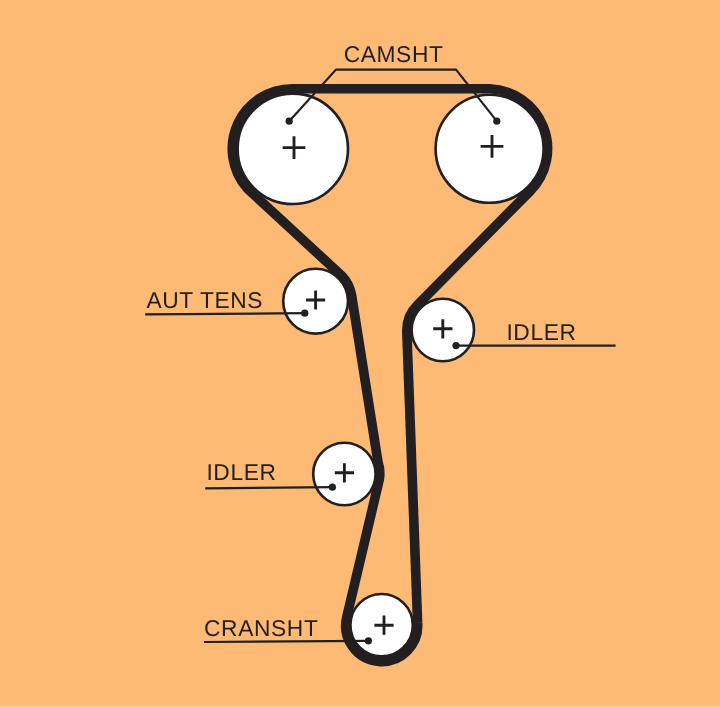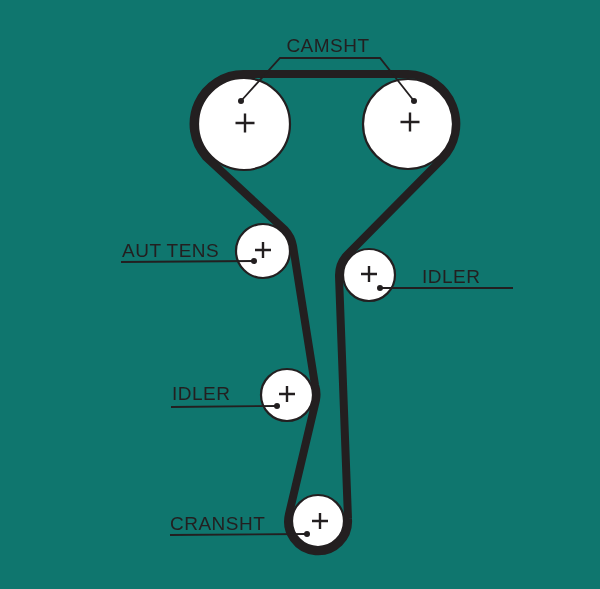--- a/index.html
+++ b/index.html
@@ -1,20 +1,20 @@
 <!DOCTYPE html>
 <html><head>
 <meta charset="utf-8">
 <style>
   html, body { margin: 0; padding: 0; background: #ffffff; }
   #stage {
     position: relative;
     width: 600px;
     height: 589px;
-    background: #0f766e;
+    background: #fdba74;
     font-family: "Liberation Sans", sans-serif;
   }
   svg { display: block; }
   .belt   { fill: none; stroke: #231f20; stroke-width: 8; stroke-linejoin: round; stroke-linecap: round; }
   .pulley { fill: #ffffff; stroke: #231f20; stroke-width: 2.2; }
   .cross  { fill: none; stroke: #231f20; stroke-width: 2.4; }
   .leader { fill: none; stroke: #231f20; stroke-width: 1.8; }
   .dot    { fill: #231f20; stroke: none; }
   .lbl    { fill: #231f20; font-size: 19px; letter-spacing: 0.5px; }
 </style>

